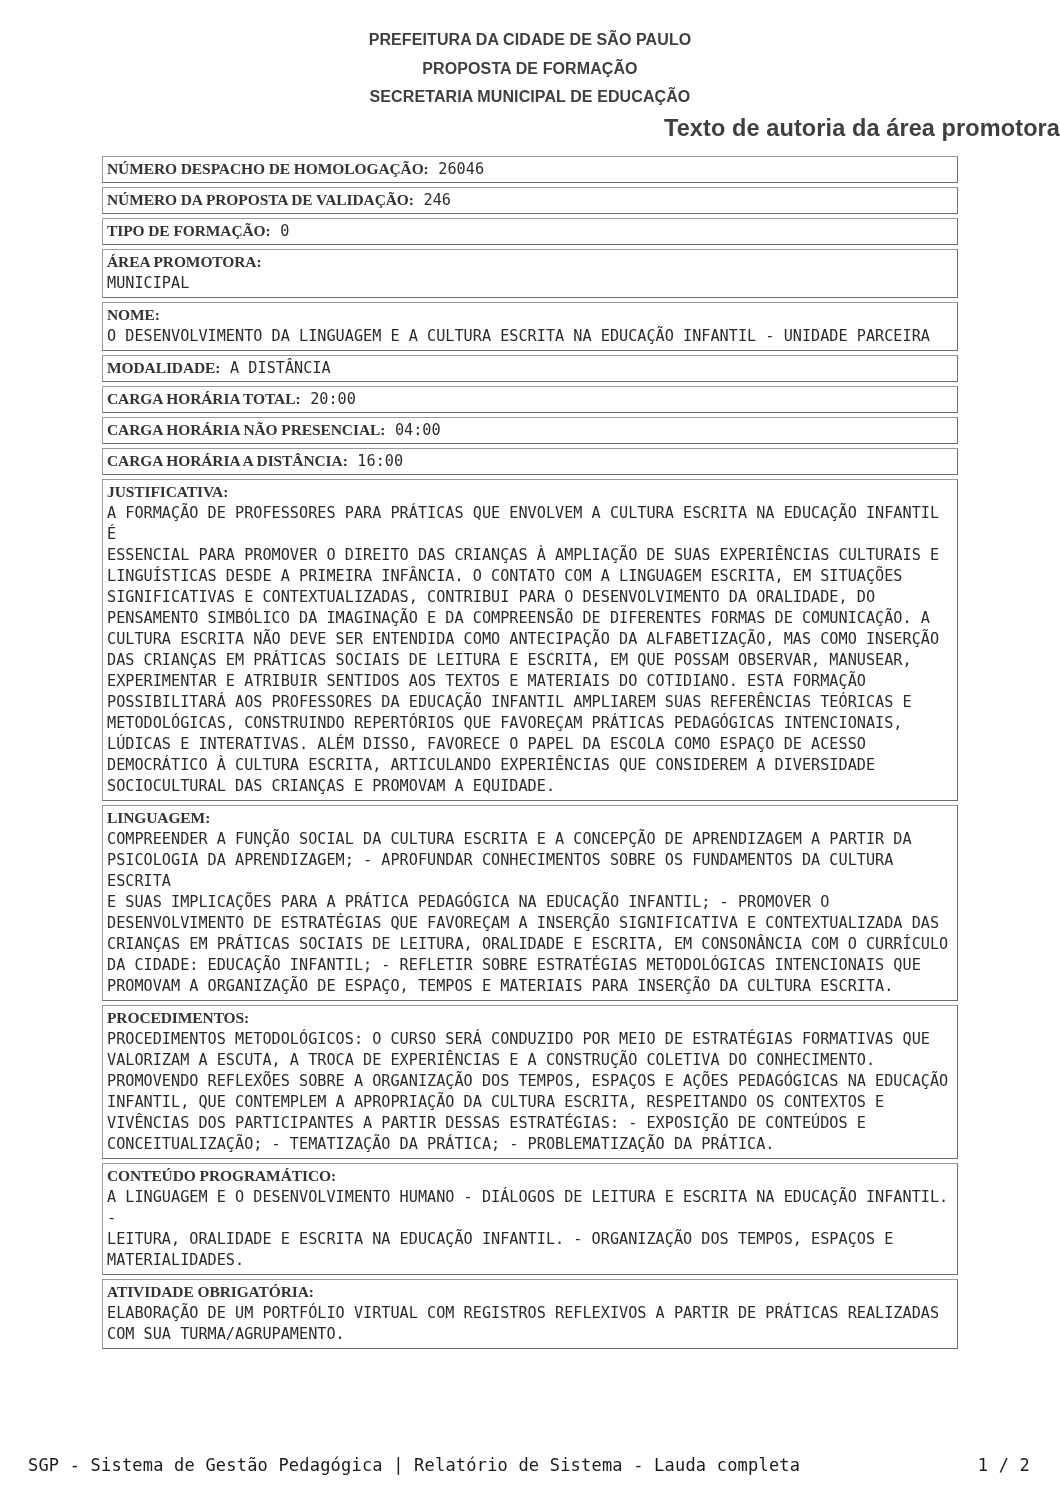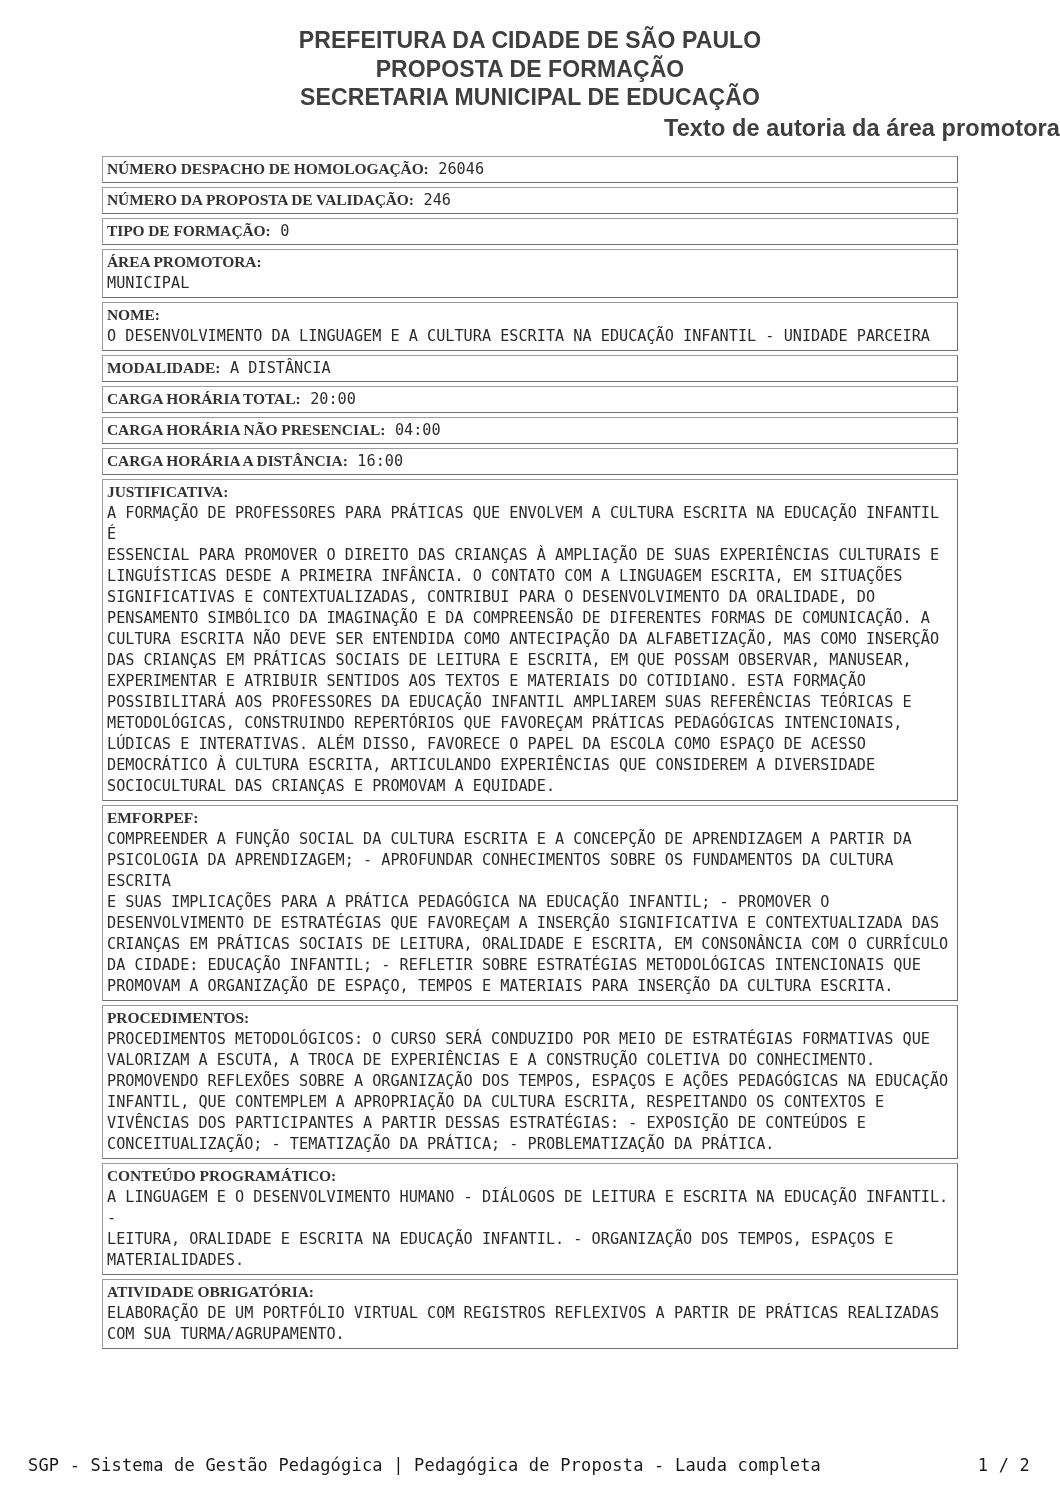--- a/index.html
+++ b/index.html
@@ -25,21 +25,21 @@
 
   
   .doc-header {
     padding-top: 26px;
     text-align: center;
     color: #3f3f3f;
   }
   .doc-header .hline {
     font-family: "Liberation Sans", sans-serif;
     font-weight: bold;
-    font-size: 23px;
+    font-size: 16px;
     line-height: 28.5px;
     letter-spacing: 0.1px;
     white-space: nowrap;
   }
   .doc-header .hline.subtitle {
     font-size: 23.5px;
     line-height: 30px;
     padding-top: 1px;
     text-align: right;
   }
@@ -177,21 +177,21 @@
 DAS CRIANÇAS EM PRÁTICAS SOCIAIS DE LEITURA E ESCRITA, EM QUE POSSAM OBSERVAR, MANUSEAR,
 EXPERIMENTAR E ATRIBUIR SENTIDOS AOS TEXTOS E MATERIAIS DO COTIDIANO. ESTA FORMAÇÃO
 POSSIBILITARÁ AOS PROFESSORES DA EDUCAÇÃO INFANTIL AMPLIAREM SUAS REFERÊNCIAS TEÓRICAS E
 METODOLÓGICAS, CONSTRUINDO REPERTÓRIOS QUE FAVOREÇAM PRÁTICAS PEDAGÓGICAS INTENCIONAIS,
 LÚDICAS E INTERATIVAS. ALÉM DISSO, FAVORECE O PAPEL DA ESCOLA COMO ESPAÇO DE ACESSO
 DEMOCRÁTICO À CULTURA ESCRITA, ARTICULANDO EXPERIÊNCIAS QUE CONSIDEREM A DIVERSIDADE
 SOCIOCULTURAL DAS CRIANÇAS E PROMOVAM A EQUIDADE.</div>
     </div>
 
     <div class="box">
-      <div class="lbl">EMFORPEF:</div>
+      <div class="lbl">LINGUAGEM:</div>
       <div class="body-text">COMPREENDER A FUNÇÃO SOCIAL DA CULTURA ESCRITA E A CONCEPÇÃO DE APRENDIZAGEM A PARTIR DA
 PSICOLOGIA DA APRENDIZAGEM; - APROFUNDAR CONHECIMENTOS SOBRE OS FUNDAMENTOS DA CULTURA ESCRITA
 E SUAS IMPLICAÇÕES PARA A PRÁTICA PEDAGÓGICA NA EDUCAÇÃO INFANTIL; - PROMOVER O
 DESENVOLVIMENTO DE ESTRATÉGIAS QUE FAVOREÇAM A INSERÇÃO SIGNIFICATIVA E CONTEXTUALIZADA DAS
 CRIANÇAS EM PRÁTICAS SOCIAIS DE LEITURA, ORALIDADE E ESCRITA, EM CONSONÂNCIA COM O CURRÍCULO
 DA CIDADE: EDUCAÇÃO INFANTIL; - REFLETIR SOBRE ESTRATÉGIAS METODOLÓGICAS INTENCIONAIS QUE
 PROMOVAM A ORGANIZAÇÃO DE ESPAÇO, TEMPOS E MATERIAIS PARA INSERÇÃO DA CULTURA ESCRITA.</div>
     </div>
 
     <div class="box">
@@ -213,17 +213,17 @@
 
     <div class="box">
       <div class="lbl">ATIVIDADE OBRIGATÓRIA:</div>
       <div class="body-text">ELABORAÇÃO DE UM PORTFÓLIO VIRTUAL COM REGISTROS REFLEXIVOS A PARTIR DE PRÁTICAS REALIZADAS
 COM SUA TURMA/AGRUPAMENTO.</div>
     </div>
 
   </div>
 
   <div class="footer">
-    <div class="fleft">SGP - Sistema de Gestão Pedagógica | Pedagógica de Proposta - Lauda completa</div>
+    <div class="fleft">SGP - Sistema de Gestão Pedagógica | Relatório de Sistema - Lauda completa</div>
     <div class="fright">1 / 2</div>
   </div>
 
 </div>
 
 </body></html>

